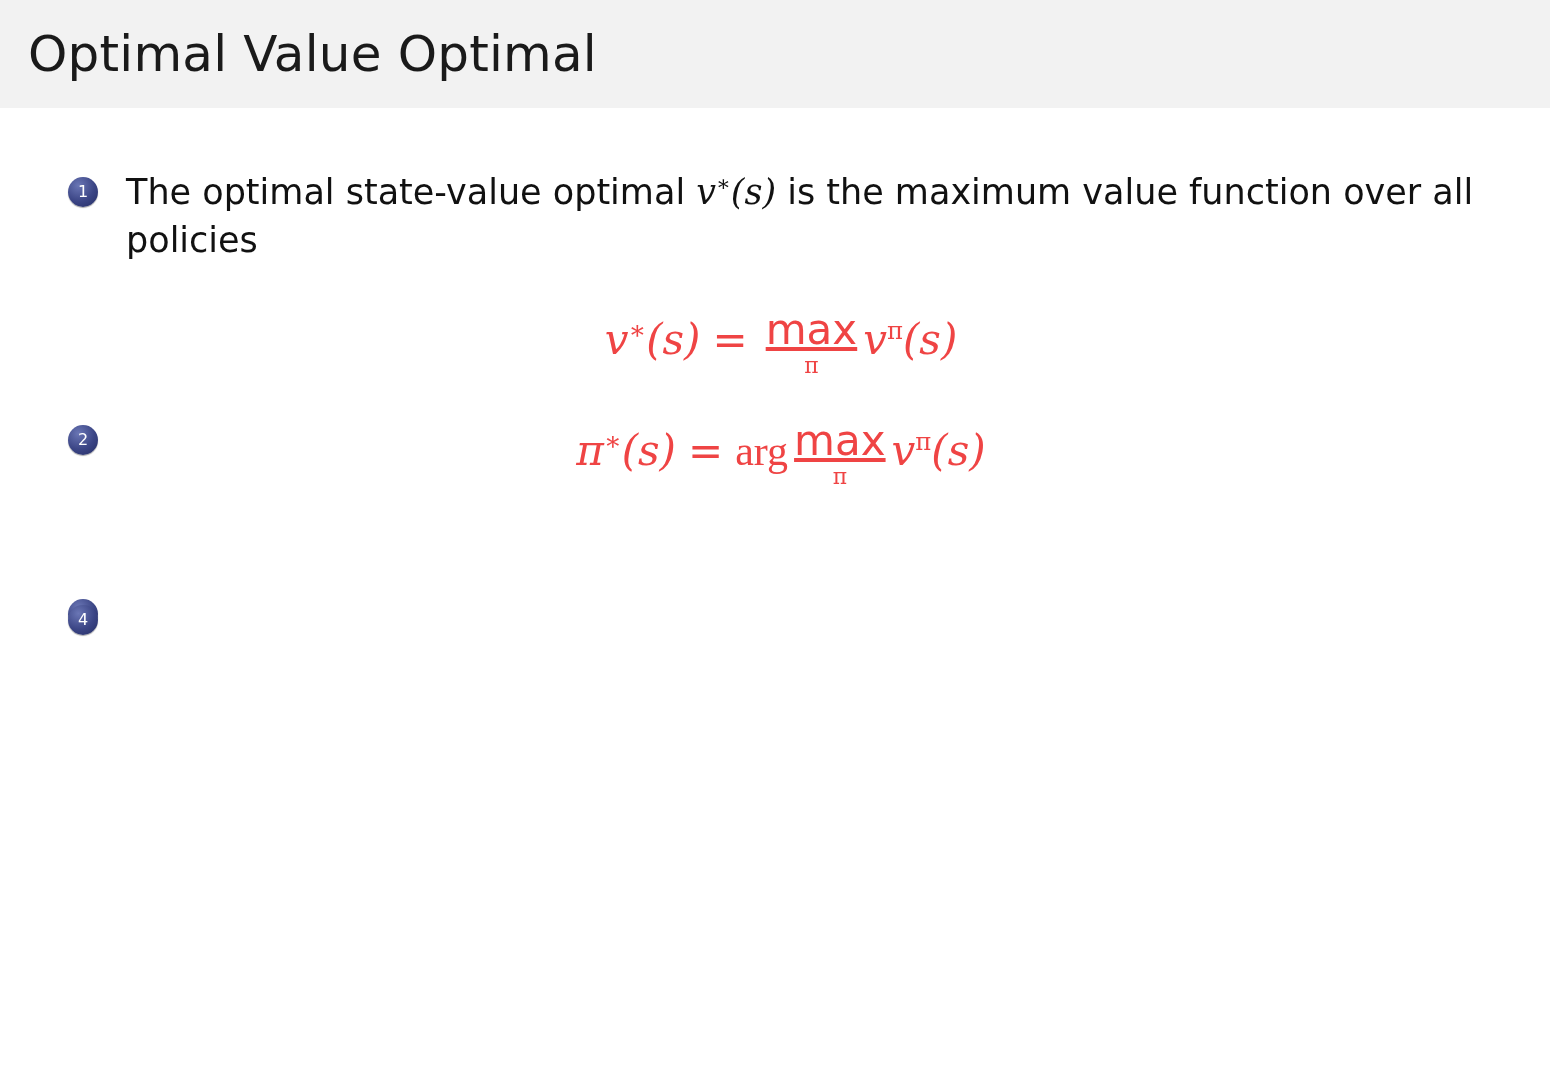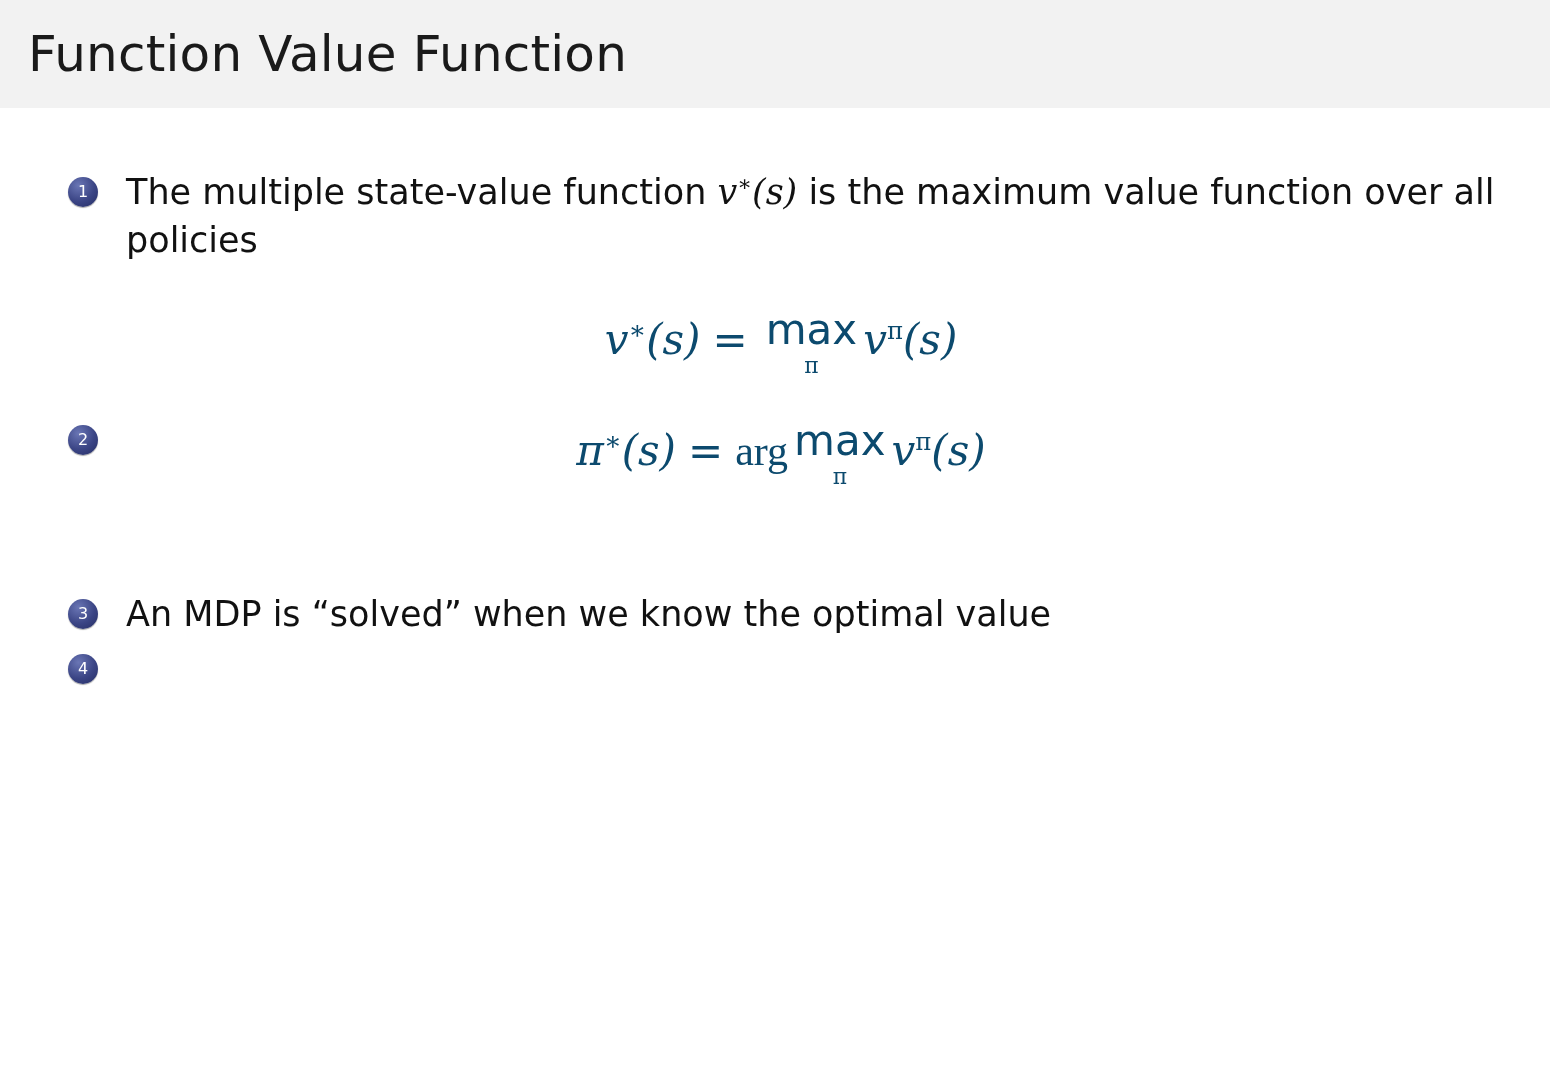--- a/index.html
+++ b/index.html
@@ -66,21 +66,21 @@
     line-height: 30px;
     text-align: center;
     font-family: "DejaVu Sans", sans-serif;
     box-shadow: 0 1px 1px rgba(0,0,0,0.35);
   }
   .equation {
     text-align: center;
     font-size: 42px;
     margin: 44px 0 40px 0;
     font-family: "DejaVu Serif", serif;
-    color: #0c4a6e;
+    color: #ef4444;
   }
   .eqn-inner {
     display: inline-block;
     white-space: nowrap;
   }
   .mi {
     font-style: italic;
     font-family: "DejaVu Serif", serif;
   }
   .mop {
@@ -103,20 +103,21 @@
     text-align: center;
     vertical-align: middle;
     line-height: 1;
     margin: 0 6px;
   }
   .limop .op {
     display: block;
     font-family: "DejaVu Sans", sans-serif;
     font-style: normal;
     font-size: 1em;
+    text-decoration: underline;
   }
   .limop .sub {
     display: block;
     font-size: 0.52em;
     margin-top: 4px;
     font-family: "DejaVu Serif", serif;
   }
   .eq-sign {
     margin: 0 12px;
     font-family: "DejaVu Sans", sans-serif;
@@ -130,29 +131,29 @@
   .inline-math {
     font-family: "DejaVu Serif", serif;
   }
 </style>
 </head>
 <body>
 
 <div class="slide">
 
   <div class="title-bar">
-    <div class="slide-title">Function Value Function</div>
+    <div class="slide-title">Optimal Value Optimal</div>
   </div>
 
   <div class="content">
     <ol class="bullets">
 
       <li class="bullet">
         <span class="num-badge">1</span>
-        <span class="bullet-text">The multiple state-value function </span><span class="inline-math"><span class="mi">v</span><span class="sup-star">∗</span><span class="mi">(s)</span></span><span class="bullet-text"> is the maximum value function over all policies</span>
+        <span class="bullet-text">The optimal state-value optimal </span><span class="inline-math"><span class="mi">v</span><span class="sup-star">∗</span><span class="mi">(s)</span></span><span class="bullet-text"> is the maximum value function over all policies</span>
       </li>
 
       <div class="equation">
         <span class="eqn-inner">
           <span class="mi">v</span><span class="sup-star">∗</span><span class="mi">(s)</span><span class="eq-sign">=</span><span class="limop"><span class="op">max</span><span class="sub">π</span></span><span class="mi">v</span><span class="sup-pi">π</span><span class="mi">(s)</span>
         </span>
       </div>
 
       <li class="bullet">
         <span class="num-badge">2</span>
@@ -161,21 +162,20 @@
       <div class="equation">
         <span class="eqn-inner">
           <span class="mi">π</span><span class="sup-star">∗</span><span class="mi">(s)</span><span class="eq-sign">=</span><span class="mop">arg</span><span class="limop"><span class="op">max</span><span class="sub">π</span></span><span class="mi">v</span><span class="sup-pi">π</span><span class="mi">(s)</span>
         </span>
       </div>
 
       <div class="gap-lg"></div>
 
       <li class="bullet">
         <span class="num-badge">3</span>
-        <span class="bullet-text">An MDP is “solved” when we know the optimal value</span>
       </li>
 
       <li class="bullet">
         <span class="num-badge">4</span>
       </li>
 
     </ol>
   </div>
 </div>
 

